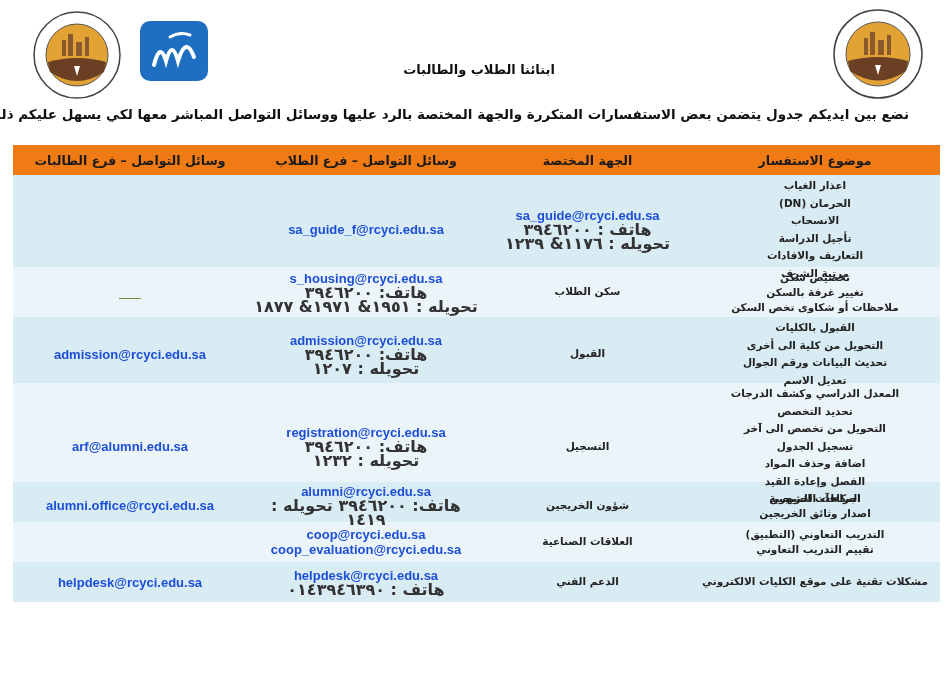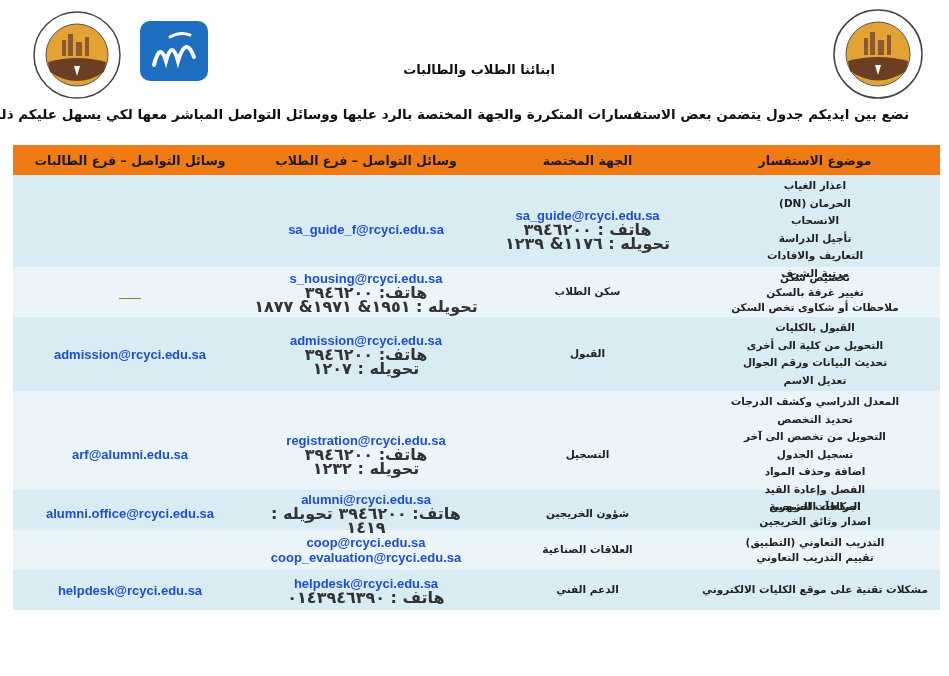--- a/index.html
+++ b/index.html
@@ -130,21 +130,21 @@
     <div class="cell">
       <div class="email">s_housing@rcyci.edu.sa</div>
       <div class="sub">هاتف: ٣٩٤٦٢٠٠</div>
       <div class="sub">تحويله : ١٩٥١&amp; ١٩٧١&amp; ١٨٧٧</div>
     </div>
     <div class="cell">
       <div class="dash">___</div>
     </div>
   </div>
 
-  <div class="row dark" style="height:74px;">
+  <div class="row dark" style="height:66px;">
     <div class="cell">
       <div class="topic-line">القبول بالكليات</div>
       <div class="topic-line">التحويل من كلية الى أخرى</div>
       <div class="topic-line">تحديث البيانات ورقم الجوال</div>
       <div class="topic-line">تعديل الاسم</div>
     </div>
     <div class="cell">
       <div class="dept">القبول</div>
     </div>
     <div class="cell">

